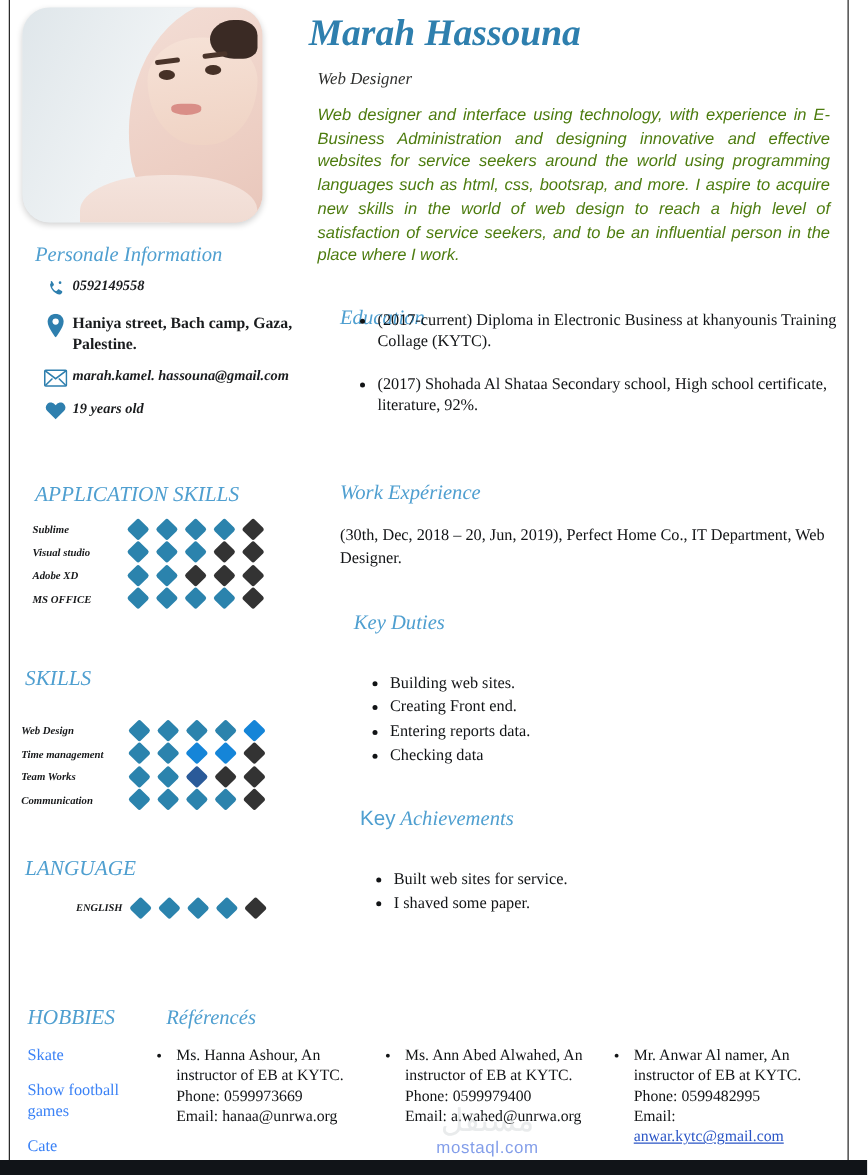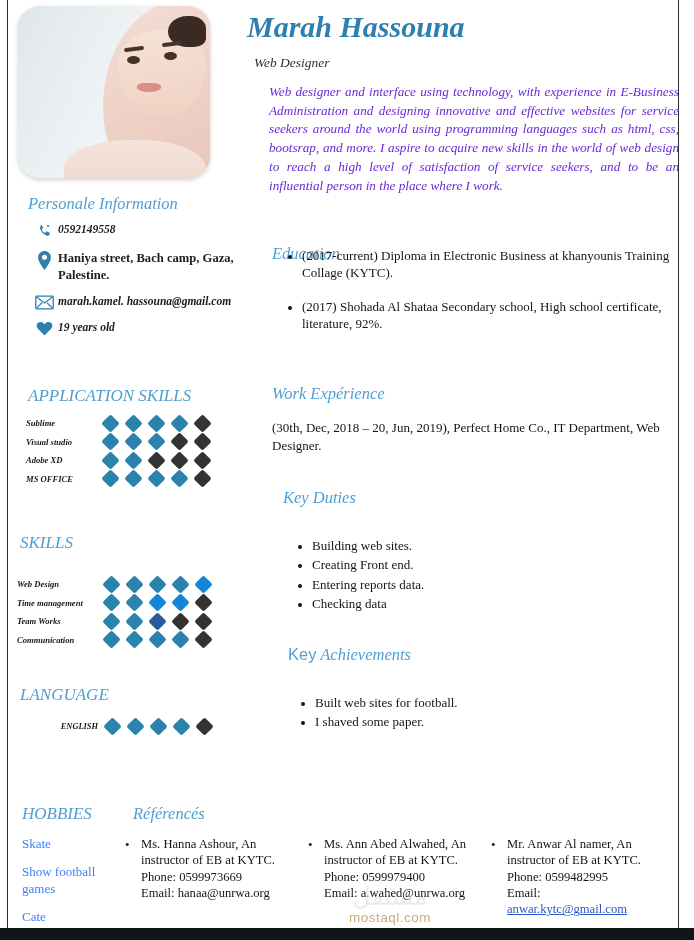--- a/index.html
+++ b/index.html
@@ -131,27 +131,27 @@
     line-height: 1.1;
   }
   .jobtitle {
     font-family: Liberation Serif, serif;
     font-style: italic;
     font-size: 13.5px;
     color: #30312f;
     margin: 12px 0 0 7px;
   }
   .summary {
-    font-family: Liberation Serif, serif;
+    font-family: Liberation Sans, sans-serif;
     font-style: italic;
     font-size: 13.2px;
     line-height: 1.42;
-    color: #6d28d9;
+    color: #4d7c0f;
     text-align: justify;
-    margin: 12px 0 0 22px;
+    margin: 12px 0 0 7px;
     width: 410px;
   }
 
   
   .sec-head {
     font-family: "Liberation Serif", serif;
     font-style: italic;
     font-size: 16.5px;
     color: #4f9fd0;
     margin: 0;
@@ -323,21 +323,21 @@
     font-family: "DejaVu Sans", sans-serif;
     font-size: 25px;
     color: #d8dcdd;
     letter-spacing: -1px;
     line-height: 1;
     direction: rtl;
   }
   #watermark .wm-url {
     font-family: "Liberation Sans", sans-serif;
     font-size: 13.5px;
-    color: #a16207;
+    color: #1d4ed8;
     letter-spacing: 0.5px;
     margin-top: 1px;
   }
 </style>
 </head>
 <body>
 
 <div id="page">
 
   <div id="frame"></div>
@@ -536,21 +536,21 @@
       <li>Building web sites.</li>
       <li>Creating Front end.</li>
       <li>Entering reports data.</li>
       <li>Checking data</li>
     </ul>
   </div>
 
   <div class="abs sec-head" id="ach-head"><span class="k1">Key</span><span> Achievements</span></div>
   <div class="abs" id="ach-list">
     <ul class="bul">
-      <li>Built web sites for football.</li>
+      <li>Built web sites for service.</li>
       <li>I shaved some paper.</li>
     </ul>
   </div>
 
   <div class="abs sec-head" id="refs-head">Référencés</div>
   <div id="refs">
       <div class="ref-col">
         <div class="ref-bullet">•</div>
         <div class="ref-body">
           <div>Ms. Hanna Ashour, An instructor of EB at KYTC.</div>

